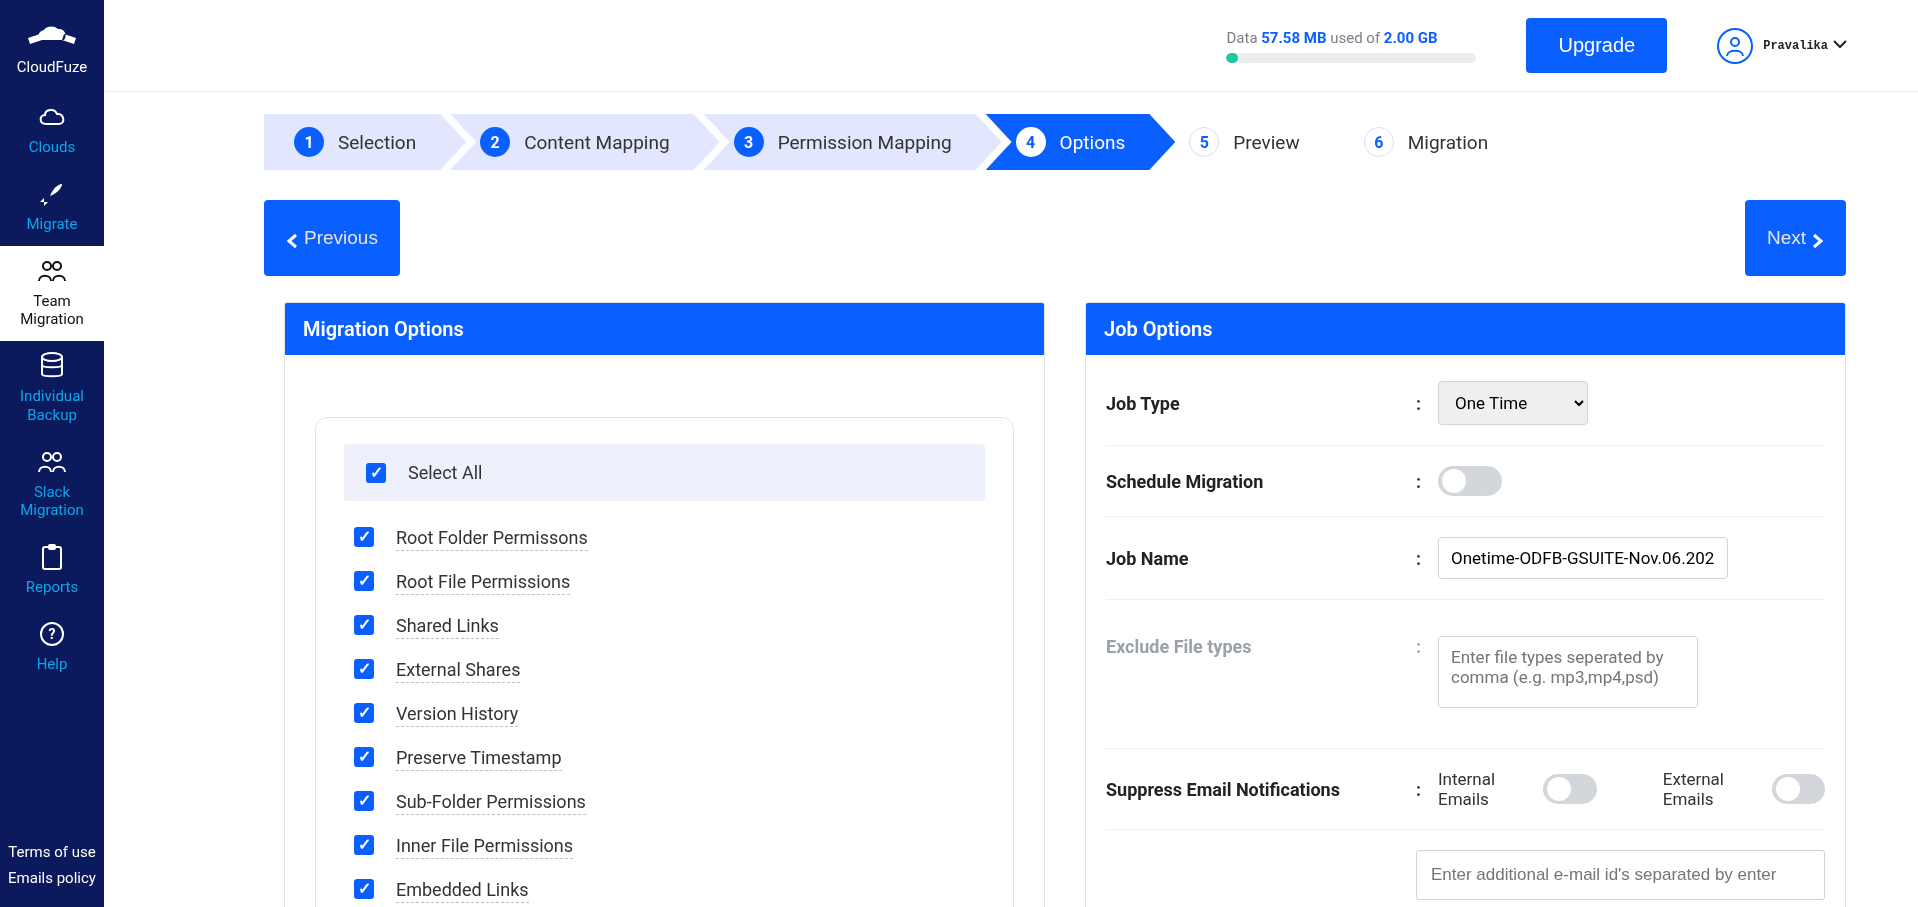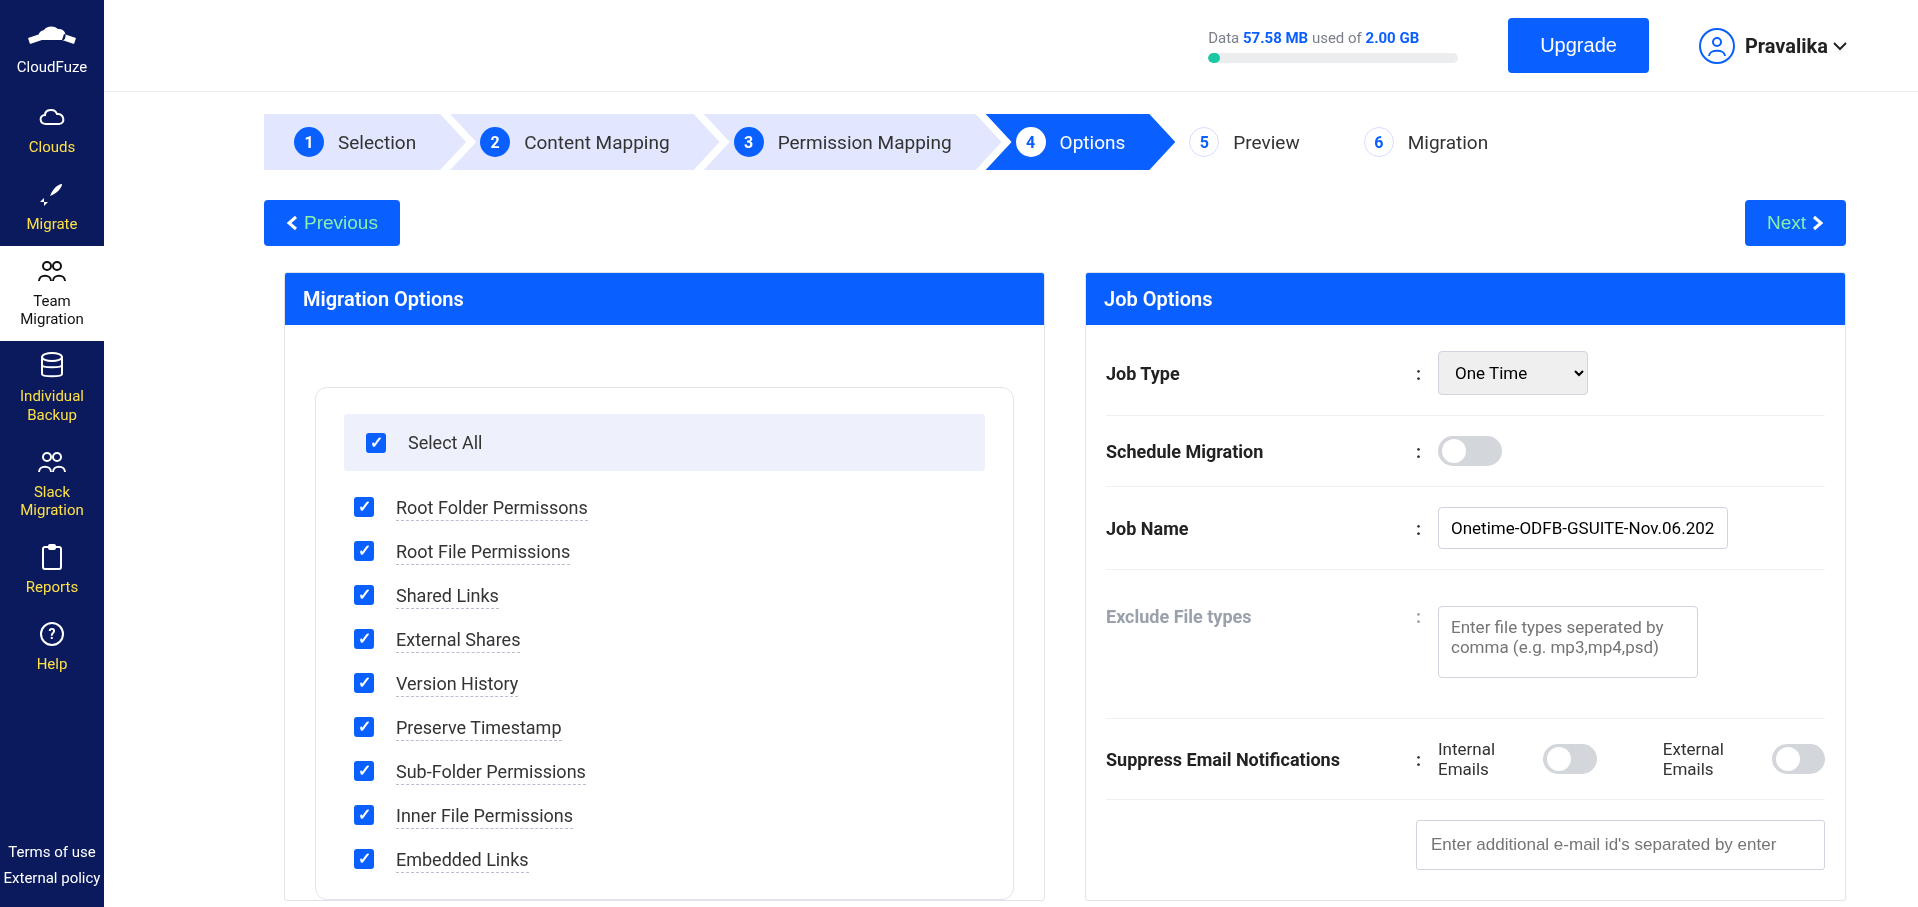--- a/index.html
+++ b/index.html
@@ -30,21 +30,21 @@
     width: 56px;
     height: 32px;
     display:flex;align-items:center;justify-content:center;
   }
   .sidebar-items { width:100%; display:flex; flex-direction:column; align-items:stretch; flex:1; }
   .sidebar-item {
     width:100%;
     padding: 10px 4px 12px 4px;
     display:flex; flex-direction:column; align-items:center; gap:6px;
     cursor:pointer;
-    color:#fde047;
+    color:#0ea5e9;
     font-size: 15px;
     text-align:center;
     line-height:1.25;
   }
   .sidebar-item.active { background:#fff; color:#111; }
   .sidebar-item .sicon { width:30px; height:30px; display:flex;align-items:center;justify-content:center; }
   .sidebar-bottom {
     padding-bottom:20px;
     display:flex; flex-direction:column; gap:8px; align-items:center;
   }
@@ -69,21 +69,21 @@
 
   .upgrade-btn {
     background:#0a5fff; color:#fff; border:none; border-radius:4px;
     padding: 16px 32px; font-size:20px; font-weight:500; cursor:pointer;
   }
   .user-block { display:flex; align-items:center; gap:10px; cursor:pointer; }
   .avatar {
     width:36px; height:36px; border:2px solid #0a5fff; border-radius:50%;
     display:flex;align-items:center;justify-content:center;color:#0a5fff;
   }
-  .user-name { font-size:20px; font-weight:700; color:#222; display:flex; align-items:center; gap:4px; }
+  .user-name { font-size:12px; font-weight:700; color:#222; display:flex; gap:4px;font-family:Liberation Mono, monospace; }
 
   
   .stepper { display:flex; align-items:stretch; margin: 22px 0 0 160px; height:56px; }
   .step {
     position:relative;
     display:flex; align-items:center; gap:14px;
     padding: 0 50px 0 30px;
     background:#e2e7ff;
     color:#333;
     font-size:19px;
@@ -97,22 +97,22 @@
     width:30px; height:30px; border-radius:50%;
     background:#0a5fff; color:#fff; display:flex;align-items:center;justify-content:center;
     font-size:16px; font-weight:700;
   }
   .step.active .num { background:#fff; color:#0a5fff; }
   .step.future .num { background:#fff; color:#0a5fff; border:1px solid #d6dcff; }
 
   
   .navrow { display:flex; justify-content:space-between; align-items:center; margin:30px 72px 0 160px; }
   .navbtn {
-    background:#0a5fff; color:#86efac; border:none; border-radius:4px;
-    padding: 12px 22px; font-size:19px; cursor:pointer; display:flex; align-items:center; gap:6px;
+    background:#0a5fff; color:#e5e5e5; border:none; border-radius:4px;
+    padding: 27px 22px; font-size:19px; cursor:pointer; display:flex; align-items:flex-end; gap:6px;
   }
 
   
   .panels { display:flex; gap:40px; margin:26px 72px 0 180px; }
   .panel { flex:1; border:1px solid #e0e3e8; border-radius:3px; background:#fff; overflow:hidden; }
   .panel-header { background:#0a5fff; color:#fff; font-size:20px; font-weight:600; padding:14px 18px; }
 
   .mig-body { padding:34px 30px 0 30px; }
   .mig-box { border:1px solid #e0e3e8; border-radius:12px; padding:16px;margin-top:28px; }
   .sel-all {
@@ -242,21 +242,21 @@
             <circle cx="13" cy="13" r="11" fill="none" stroke="#fff" stroke-width="2"></circle>
             <text x="13" y="18" text-anchor="middle" fill="#fff" font-size="14" font-weight="700">?</text>
           </svg>
       </span>
       <span>Help</span>
     </div>
   </div>
 
   <div class="sidebar-bottom">
     <a href="#">Terms of use</a>
-    <a href="#">External policy</a>
+    <a href="#">Emails policy</a>
   </div>
 </nav>
 
 <div class="main">
 
   <div class="topbar">
     <div class="data-block">
       <div class="data-line">
         <span>Data </span><span class="strong">57.58 MB</span><span> used of </span><span class="strong">2.00 GB</span>
       </div>

